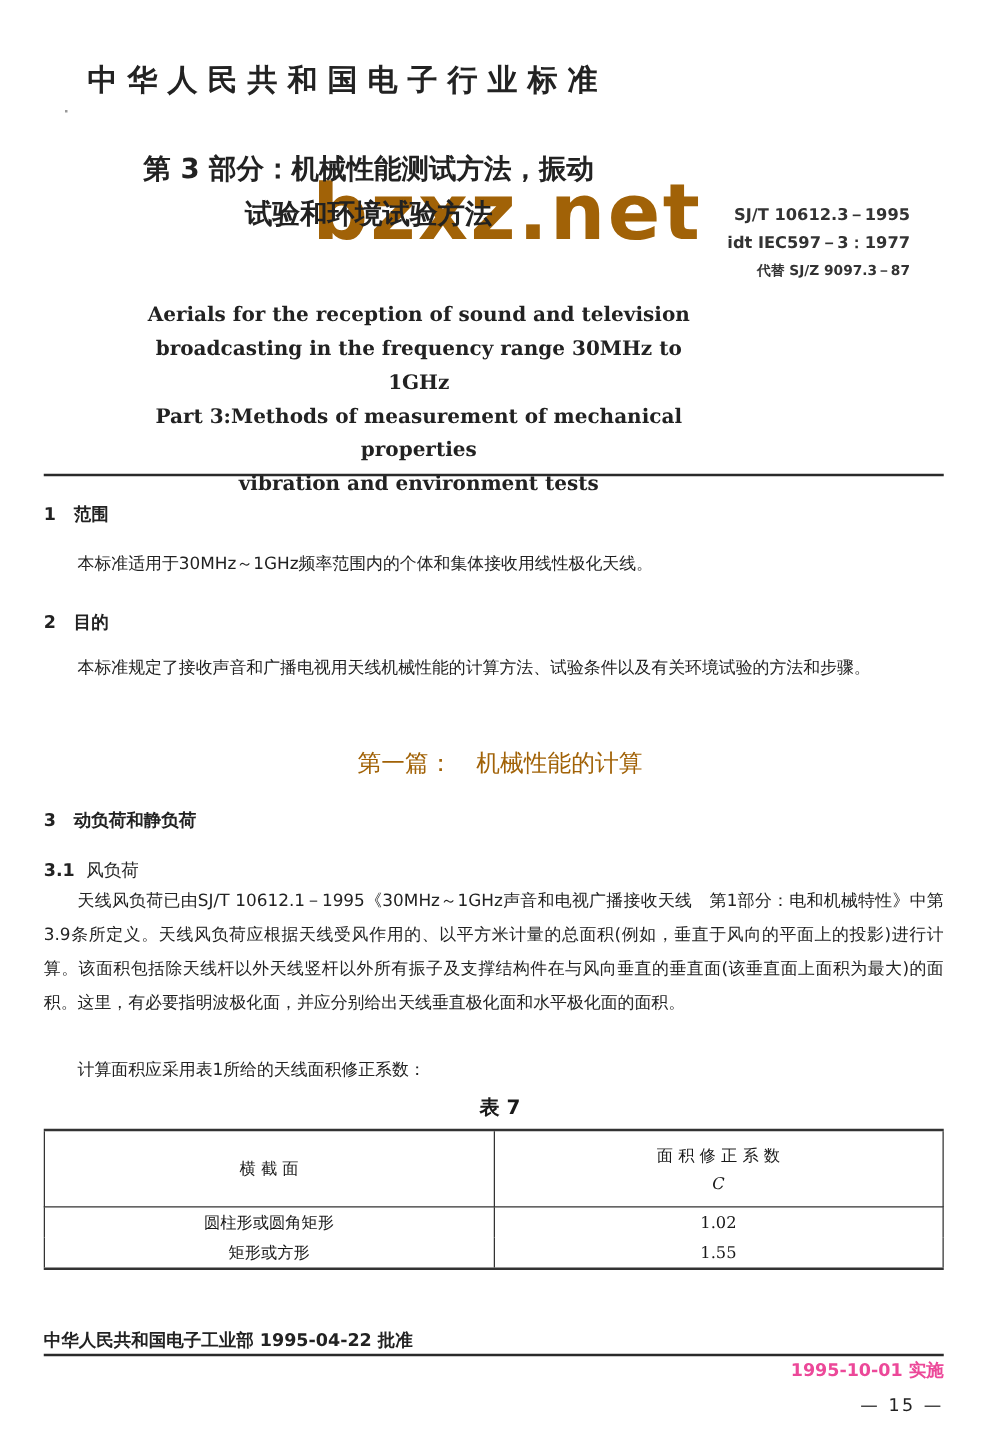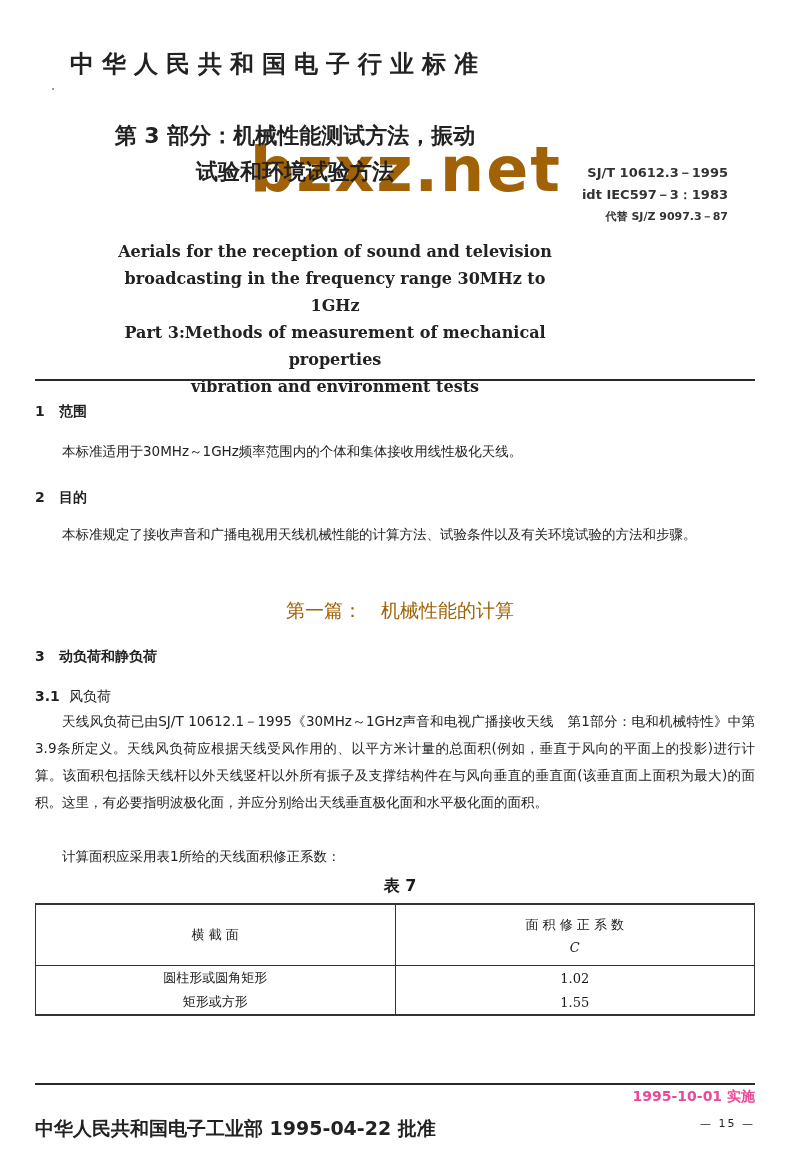--- a/index.html
+++ b/index.html
@@ -77,30 +77,30 @@
     border-left: 1.5px solid #333; border-right: 1.5px solid #333;
     text-align: center; font-weight: normal; padding: 0;
   }
   .coef-table thead th { border-top: 2px solid #333; border-bottom: 1.5px solid #333; height: 60px; }
   .coef-table thead th .sub { display: block; font-style: italic; margin-top: 6px; font-family: "DejaVu Serif", serif; }
   .coef-table tbody td { height: 24px; font-family: "DejaVu Sans", sans-serif; }
   .coef-table tbody tr:last-child td { border-bottom: 2px solid #333; }
   .coef-table td.num { font-family: "DejaVu Serif", serif; }
 
   .footer-left {
-    position: absolute; left: 35px; top: 1116px;
-    font-size: 19px; font-weight: bold; color: #222;
+    position: absolute; left: 35px; top: 1064px;
+    font-size: 14px; font-weight: bold; color: #222;
   }
   .footer-right {
     position: absolute; right: 45px; top: 1088px;
     font-size: 14px; font-weight: bold; color: #ec4899;
   }
   .page-number {
     position: absolute; right: 45px; top: 1117px;
-    font-size: 11px; color: #222; letter-spacing: 2px;
+    font-size: 14px; color: #222; letter-spacing: 2px;
   }
   .stray-dot { position: absolute; left: 52px; top: 88px; width: 2px; height: 2px; background: #999; }
 </style>
 </head>
 <body>
 
 <div class="page">
 
   <div class="stray-dot"></div>
 
@@ -108,21 +108,21 @@
 
   <div class="watermark">bzxz.net</div>
 
   <div class="title-block">
     <div class="title-line">第 3 部分：机械性能测试方法，振动</div>
     <div class="title-line">试验和环境试验方法</div>
   </div>
 
   <div class="std-codes">
     <div>SJ/T 10612.3－1995</div>
-    <div>idt IEC597－3：1983</div>
+    <div>idt IEC597－3：1977</div>
     <div class="small">代替 SJ/Z 9097.3－87</div>
   </div>
 
   <div class="english-title">
     <div>Aerials for the reception of sound and television</div>
     <div>broadcasting in the frequency range 30MHz to 1GHz</div>
     <div>Part 3:Methods of measurement of mechanical properties</div>
     <div>vibration and environment tests</div>
   </div>
 

